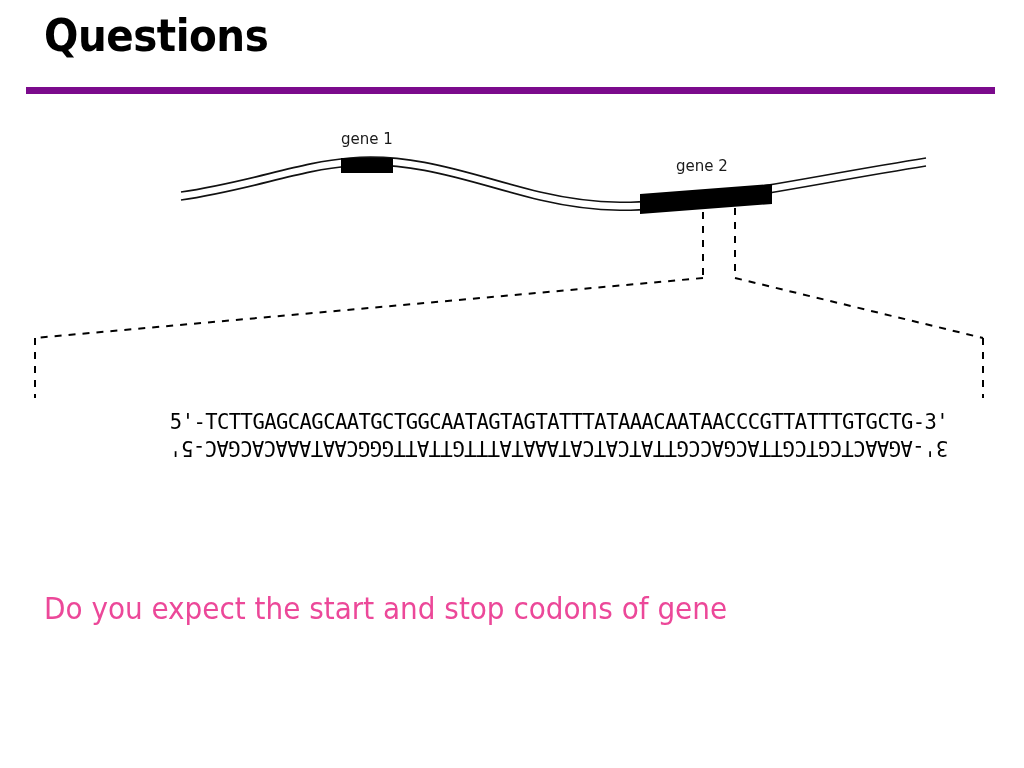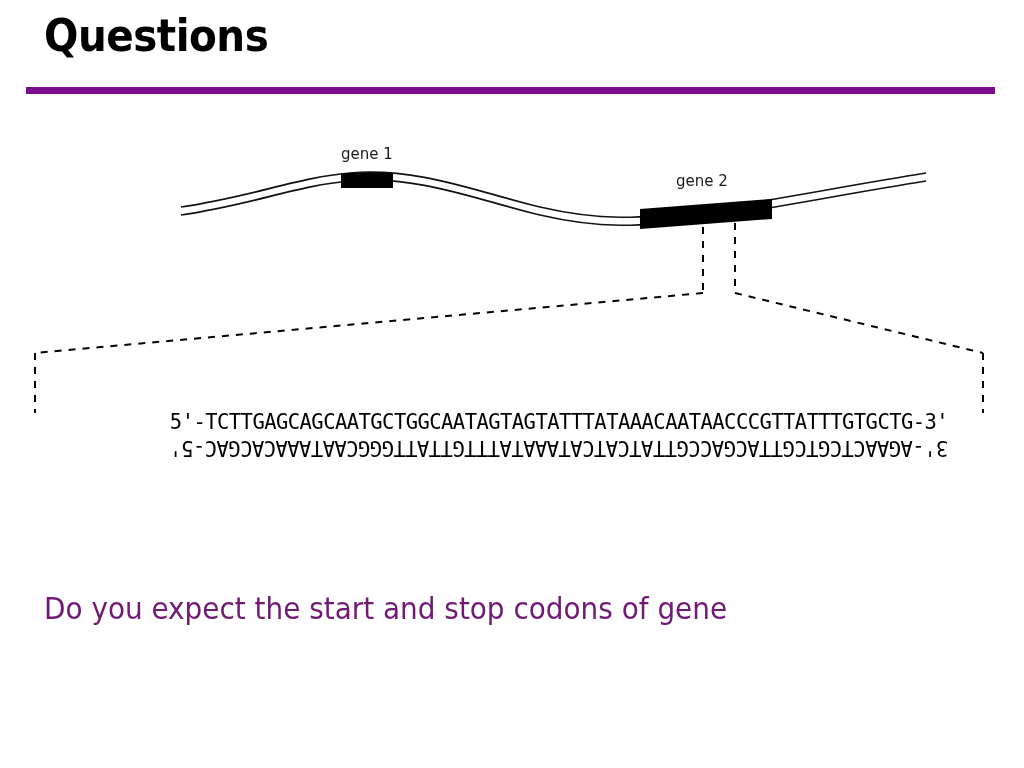--- a/index.html
+++ b/index.html
@@ -45,21 +45,21 @@
     top: 87px;
     width: 969px;
     height: 7px;
     background: #7B0A8C;
   }
 
   
   #figure {
     position: absolute;
     left: 0;
-    top: 123px;
+    top: 108px;
     width: 1024px;
     height: 360px;
   }
   #figure-svg {
     display: block;
     width: 1024px;
     height: 360px;
   }
 
   .gene-label {
@@ -102,21 +102,21 @@
   
   #question-body {
     position: absolute;
     left: 44px;
     top: 588px;
     width: 930px;
     font-family: "DejaVu Sans", sans-serif;
     font-size: 31px;
     font-stretch: condensed;
     line-height: 40px;
-    color: #701a75;
+    color: #ec4899;
     text-indent: 0;
     padding-left: 0;
   }
   #question-body .q-line {
     display: block;
   }
   #question-body .q-indent {
     padding-left: 50px;
   }
 </style>

